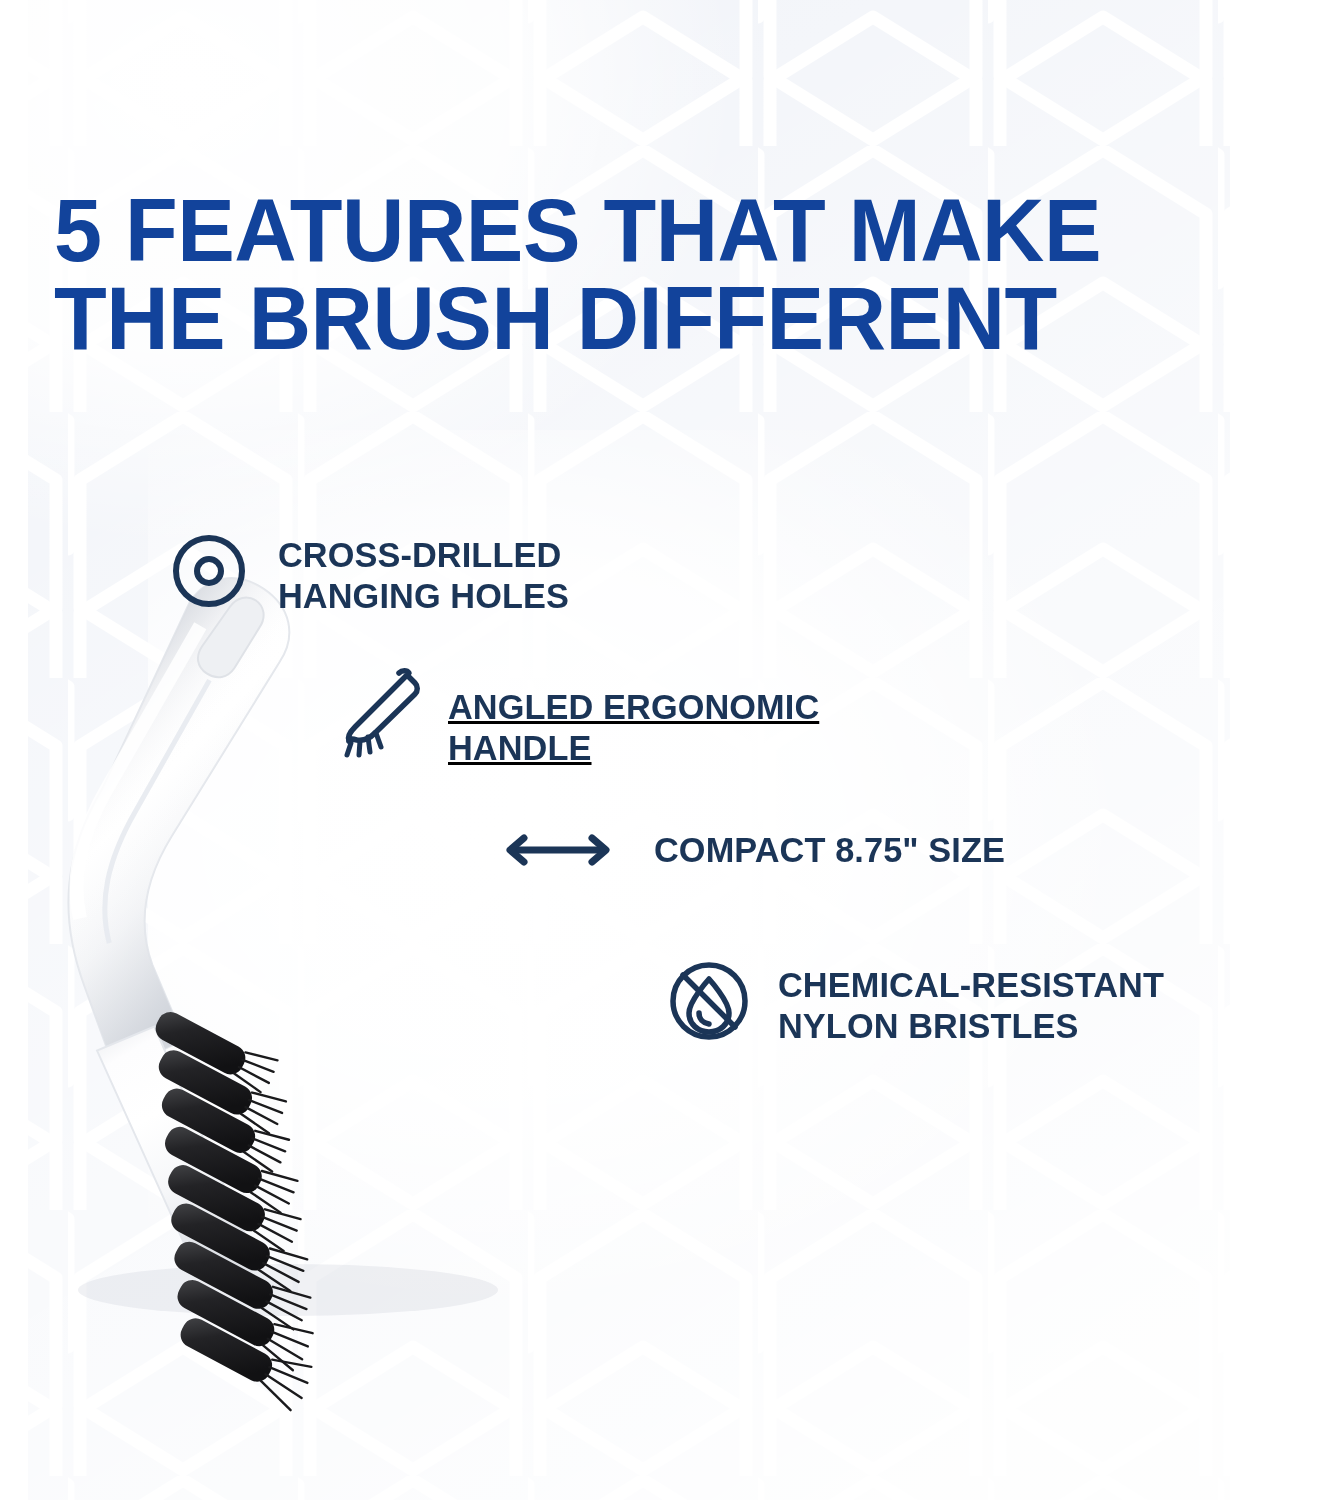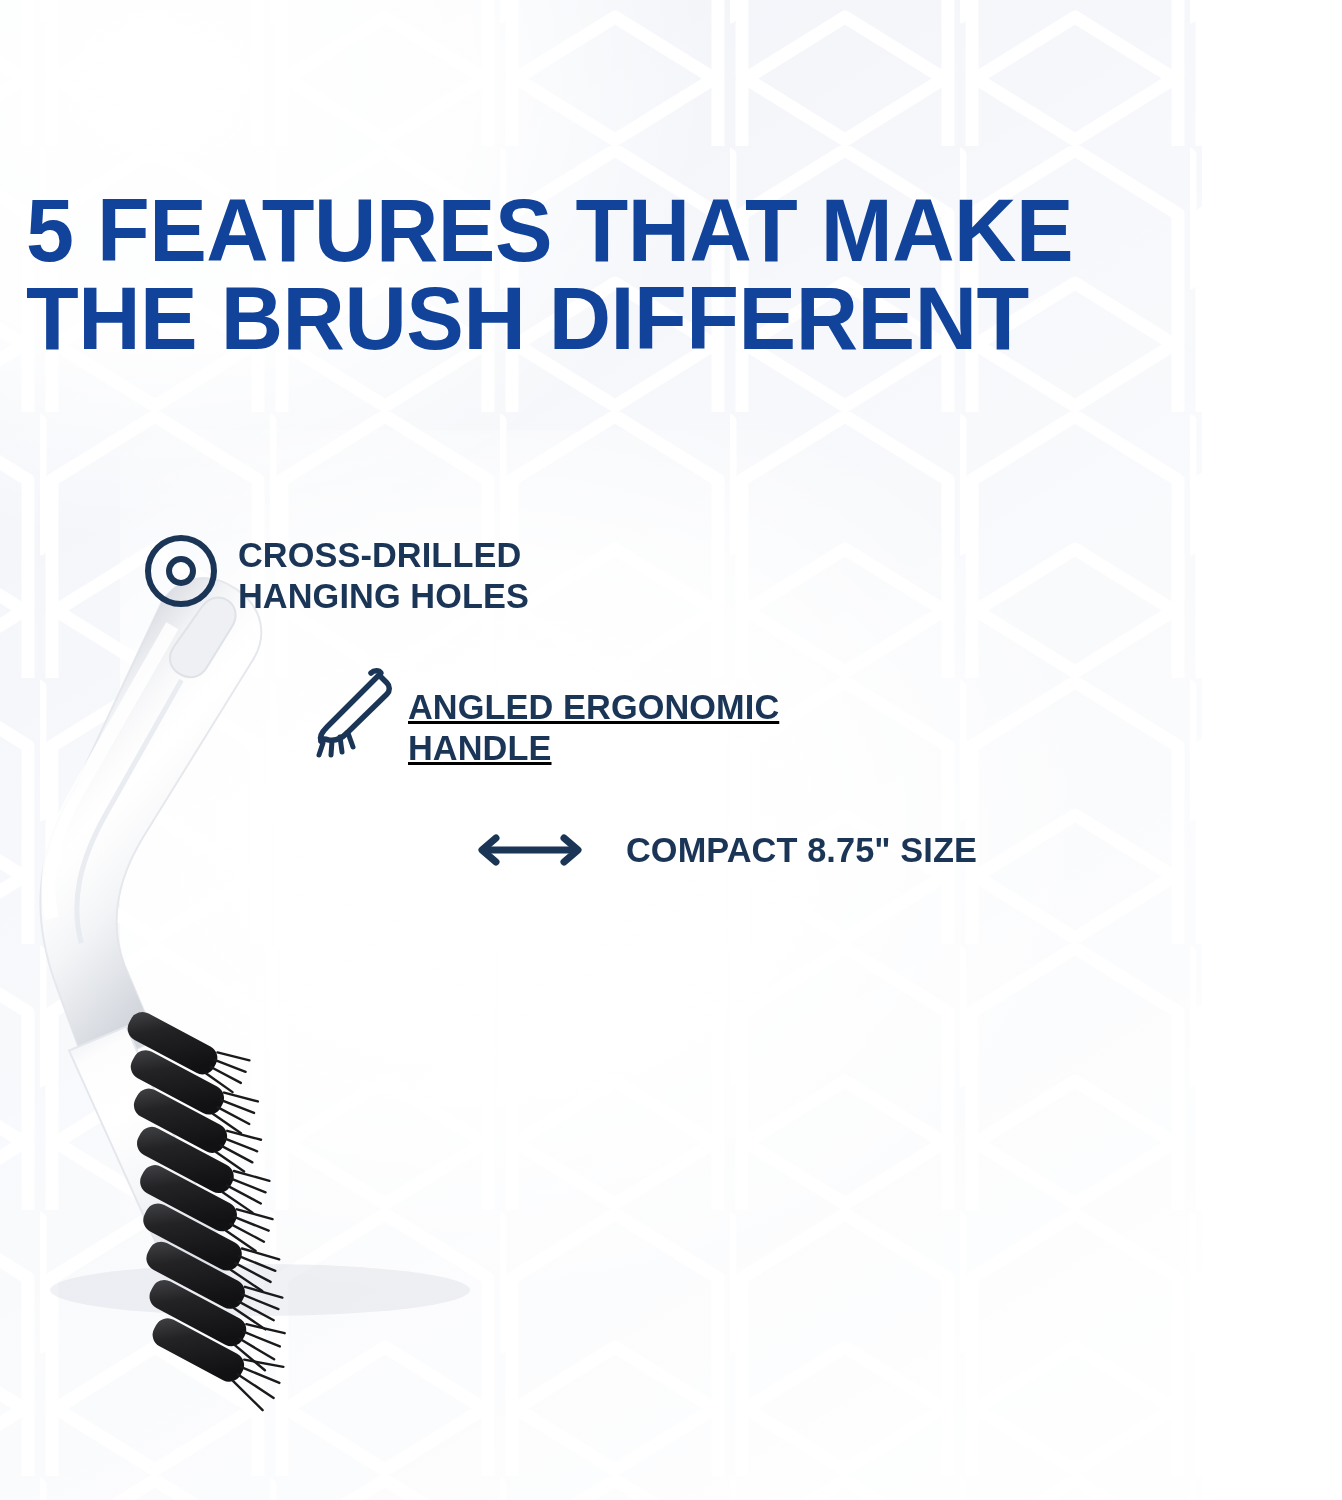--- a/index.html
+++ b/index.html
@@ -8,20 +8,21 @@
     width:1342px; height:1500px;
     overflow:hidden;
     font-family:"Liberation Sans", sans-serif;
   }
 
   #infographic {
     position:relative;
     width:1202px; height:1500px;
     background:#f9a8d4;
     overflow:hidden;
+    margin-left:28px;
   }
 
   
   .bg-hex {
     position:absolute; inset:0;
     background-image:
       radial-gradient(circle at 50% 0%, rgba(255,255,255,0.95) 0%, rgba(255,255,255,0) 55%),
       linear-gradient(130deg, #ffffff 0%, #fbfcfe 28%, #eef1f7 62%, #e7ebf3 100%);
   }
   .hexlayer { position:absolute; inset:-120px; opacity:1; }
@@ -53,21 +54,21 @@
     transform:scaleX(0.97);
     transform-origin:left top;
     white-space:pre-line;
   }
 
   
   .feature {
     position:absolute;
     display:flex;
     align-items:flex-start;
-    gap:14px;
+    gap:26px;
   }
   .feature .ficon {
     flex:0 0 auto;
     width:86px; height:86px;
     display:flex; align-items:center; justify-content:center;
   }
   .feature .ficon svg { display:block; overflow:visible; }
   .feature .flabel {
     color:#1B3557;
     font-weight:bold;
@@ -333,15 +334,27 @@
     <span class="ficon">
       <svg width="120" height="40" viewBox="0 0 120 40" fill="none" stroke="#1B3557" stroke-width="7" stroke-linecap="round" stroke-linejoin="round">
         <line x1="14" y1="20" x2="106" y2="20"></line>
         <polyline points="26,8 12,20 26,32"></polyline>
         <polyline points="94,8 108,20 94,32"></polyline>
       </svg>
     </span>
     <span class="flabel">COMPACT 8.75" SIZE</span>
   </div>
 
+  <div class="feature" id="feature-3">
+    <span class="ficon">
+      <svg width="92" height="92" viewBox="0 0 92 92" fill="none" stroke="#1B3557" stroke-width="5.5" stroke-linecap="round" stroke-linejoin="round">
+        <circle cx="46" cy="46" r="36"></circle>
+        <line x1="20" y1="20" x2="72" y2="72"></line>
+        <path d="M46 24 C 46 24 66 46 66 58 C 66 69 57 77 46 77 C 35 77 26 69 26 58 C 26 46 46 24 46 24 Z"></path>
+        <path d="M36 58 C 36 64 40 68 46 69"></path>
+      </svg>
+    </span>
+    <span class="flabel">CHEMICAL-RESISTANT
+NYLON BRISTLES</span>
+  </div>
 
 
 </div>
 
 </body></html>

